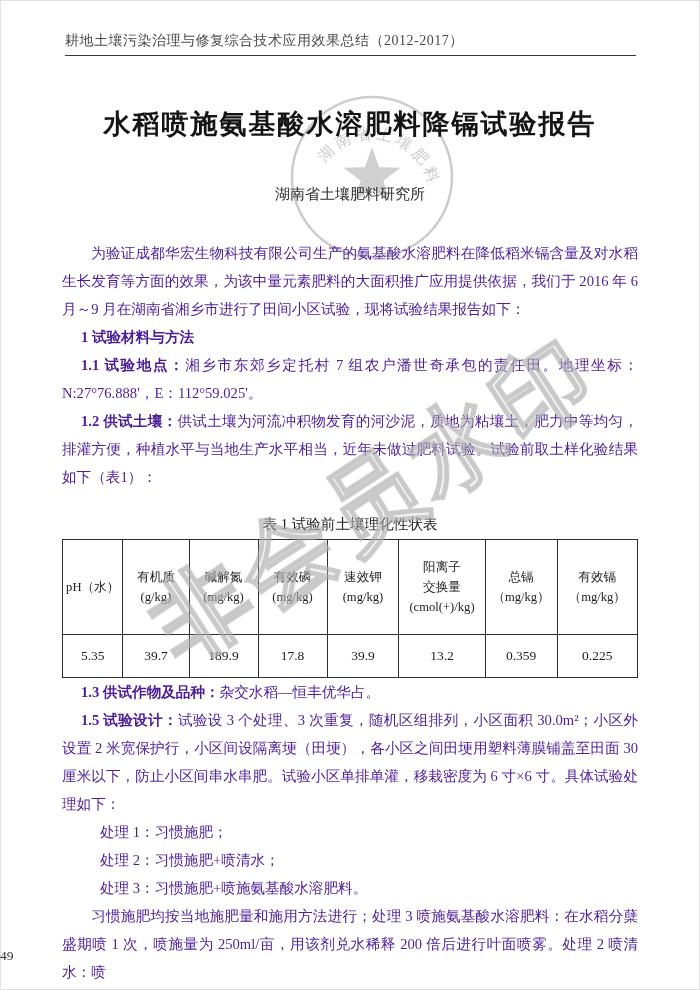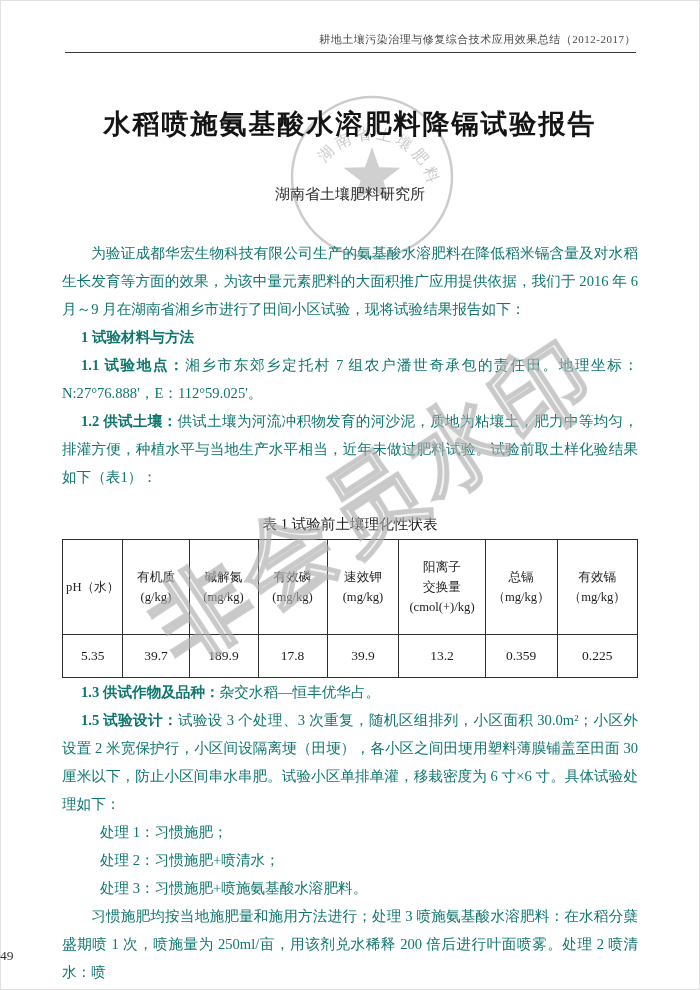--- a/index.html
+++ b/index.html
@@ -8,42 +8,42 @@
     width:700px; height:990px;
     background:#ffffff;
     font-family:"Liberation Serif","DejaVu Serif",serif;
     color:#1c1c1c;
     overflow:hidden;
     box-shadow: inset 0 0 0 1px #e2e2e2;
   }
   
   .running-header {
     position:absolute; top:32px; left:65px; right:64px;
-    text-align:right;
-    font-size:11px; color:#4a4a4a;
+    text-align:left;
+    font-size:14px; color:#4a4a4a;
     letter-spacing:0.5px;
     padding-bottom:5px;
     border-bottom:1.5px solid #3a3a3a;
     z-index:1;
   }
   
   .content {
     position:absolute; top:90px; left:62px; right:62px; z-index:1;
   }
   .doc-title {
     font-size:27px; font-weight:bold; text-align:center;
     margin:16px 0 0 0; letter-spacing:2px; color:#141414;
   }
   .doc-subtitle {
     text-align:center; font-size:15px; margin-top:43px; color:#2a2a2a;
   }
   .body-text { margin-top:35px; }
   .body-text p {
     font-size:14.6px; line-height:28px; text-align:justify;
-    margin:0; color:#0f766e;
+    margin:0; color:#4c1d95;
   }
   .indent2 { text-indent:2em; }
   .indent15 { text-indent:1.3em; }
   .indent25 { text-indent:2.6em;font-family:Liberation Serif, serif; }
   .lead { font-weight:bold; }
   .sec-heading { font-weight:bold; }
   
   .table-caption {
     text-align:center; font-size:14.6px; line-height:26px;
     margin-top:20px; color:#1c1c1c;

